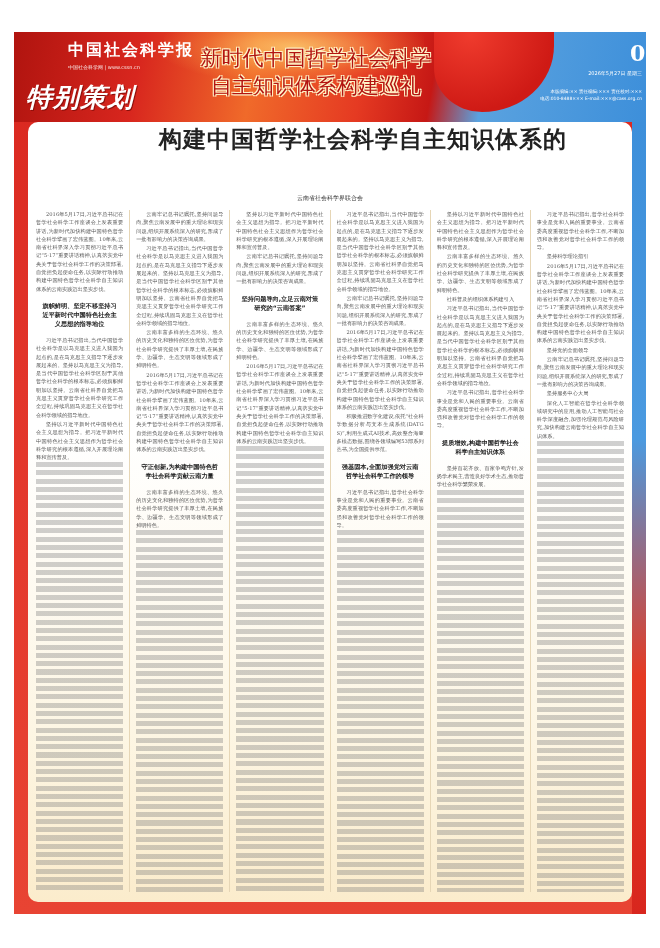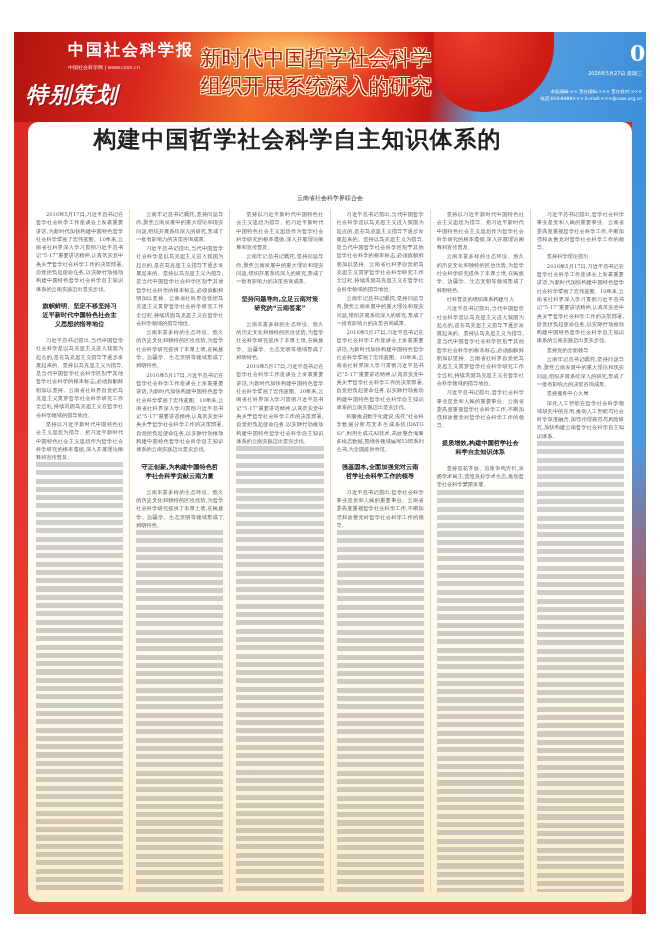--- a/index.html
+++ b/index.html
@@ -18,32 +18,32 @@
     background: radial-gradient(ellipse at center, rgba(255,220,120,0.75) 0%, rgba(255,180,80,0.25) 50%, rgba(255,150,60,0) 75%);
   }
   .flag-curve {
     position: absolute; left: 420px; top: -30px; width: 120px; height: 110px;
     border-radius: 0 0 60% 40%;
     background: radial-gradient(ellipse at 30% 30%, #ef3b2d 0%, #cf1a15 70%);
   }
   .masthead { position: absolute; left: 24px; top: 40px; color: #fff; margin-left: 44px; }
   .masthead-name { font-family: "DejaVu Serif", serif; font-size: 16px; letter-spacing: 2px; font-weight: bold; }
   .masthead-url { font-size: 5px; margin-top: 3px; opacity: 0.9; }
-  .special { position: absolute; left: 26px; top: 80px; color: #fff; font-family: "DejaVu Serif", serif; font-size: 22px; font-weight: bold; font-style: italic; letter-spacing: 1px; text-shadow: 1px 1px 0 #8b0f0b; }
+  .special { position: absolute; left: 26px; top: 80px; color: #fff; font-family: "DejaVu Serif", serif; font-size: 26px; font-weight: bold; font-style: italic; letter-spacing: 1px; text-shadow: 1px 1px 0 #8b0f0b; }
   .column-title { position: absolute; left: 176px; top: 44px; width: 280px; text-align: center; color: #b31410; font-family: "DejaVu Serif", serif; font-weight: normal; font-size: 21px; line-height: 28px; text-shadow: 1px 1px 0 #fff3c8, -1px -1px 0 #fff3c8, 1px -1px 0 #fff3c8, -1px 1px 0 #fff3c8; }
   .page-number { position: absolute; left: 610px; top: 40px; color: #fff; font-family: "DejaVu Serif", serif; font-weight: bold; font-size: 22px; text-align: right; width: 30px; margin-left: 20px; }
   .date-line { position: absolute; left: 560px; top: 70px; width: 82px; text-align: right; color: #fff; font-size: 5px; }
   .editors { position: absolute; left: 520px; top: 88px; width: 122px; text-align: right; color: #fff; font-size: 4.5px; line-height: 7px; }
 
   .panel {
     position: absolute; left: 28px; top: 122px; width: 604px; height: 780px;
     background: linear-gradient(180deg, #ffffff 0%, #ffffff 40%, #fdf6e4 78%, #fbeccc 100%);
     border-radius: 10px;
   }
-  .headline { position: absolute; left: 0; top: 2px; width: 539px; text-align: center; font-family: "DejaVu Sans", sans-serif; font-weight: bold; color: #222; font-size: 23px; line-height: 31px; letter-spacing: 1px; }
+  .headline { position: absolute; left: 0; top: 2px; width: 539px; text-align: right; font-family: "DejaVu Sans", sans-serif; font-weight: bold; color: #222; font-size: 23px; line-height: 31px; letter-spacing: 1px; }
   .byline { position: absolute; left: 0; top: 72px; width: 604px; text-align: center; font-size: 6px; color: #333; }
 
   .columns { position: absolute; left: 8px; top: 88px; width: 588px; height: 682px; display: flex; gap: 6px; }
   .col { flex: 1; position: relative; overflow: hidden; }
   .col-rule { width: 1px; background: #e6d6b6; }
   .para { font-family: "DejaVu Serif", serif; font-size: 5.2px; line-height: 8.3px; color: #555; text-align: justify; text-indent: 10px; margin: 0 0 1px 0; word-break: break-all; }
   .subhead { font-family: "DejaVu Sans", sans-serif; font-weight: bold; font-size: 6.2px; line-height: 9px; color: #222; text-align: center; margin: 8px 4px 8px 4px; }
   .fill { height: 100%; background: repeating-linear-gradient(180deg, rgba(120,120,120,0.35) 0px, rgba(120,120,120,0.35) 5px, transparent 5px, transparent 8.3px); }
 
   .right-strip { position: absolute; left: 632px; top: 122px; width: 14px; height: 792px;
@@ -60,21 +60,21 @@
 </div>
 
 <div class="masthead">
   <div class="masthead-name">中国社会科学报</div>
   <div class="masthead-url">中国社会科学网 | www.cssn.cn</div>
 </div>
 <div class="special">特别策划</div>
 
 <div class="column-title">
   <div>新时代中国哲学社会科学</div>
-  <div>组织开展系统深入的研究</div>
+  <div>自主知识体系构建巡礼</div>
 </div>
 
 <div class="page-number">04</div>
 <div class="date-line">2026年5月27日  星期三</div>
 <div class="editors">
   <div>本版编辑:×× 责任编辑:××× 责任校对:×××</div>
   <div>电话:010-8488××× E-mail:×××@cass.org.cn</div>
 </div>
 
 <div class="right-strip"></div>

